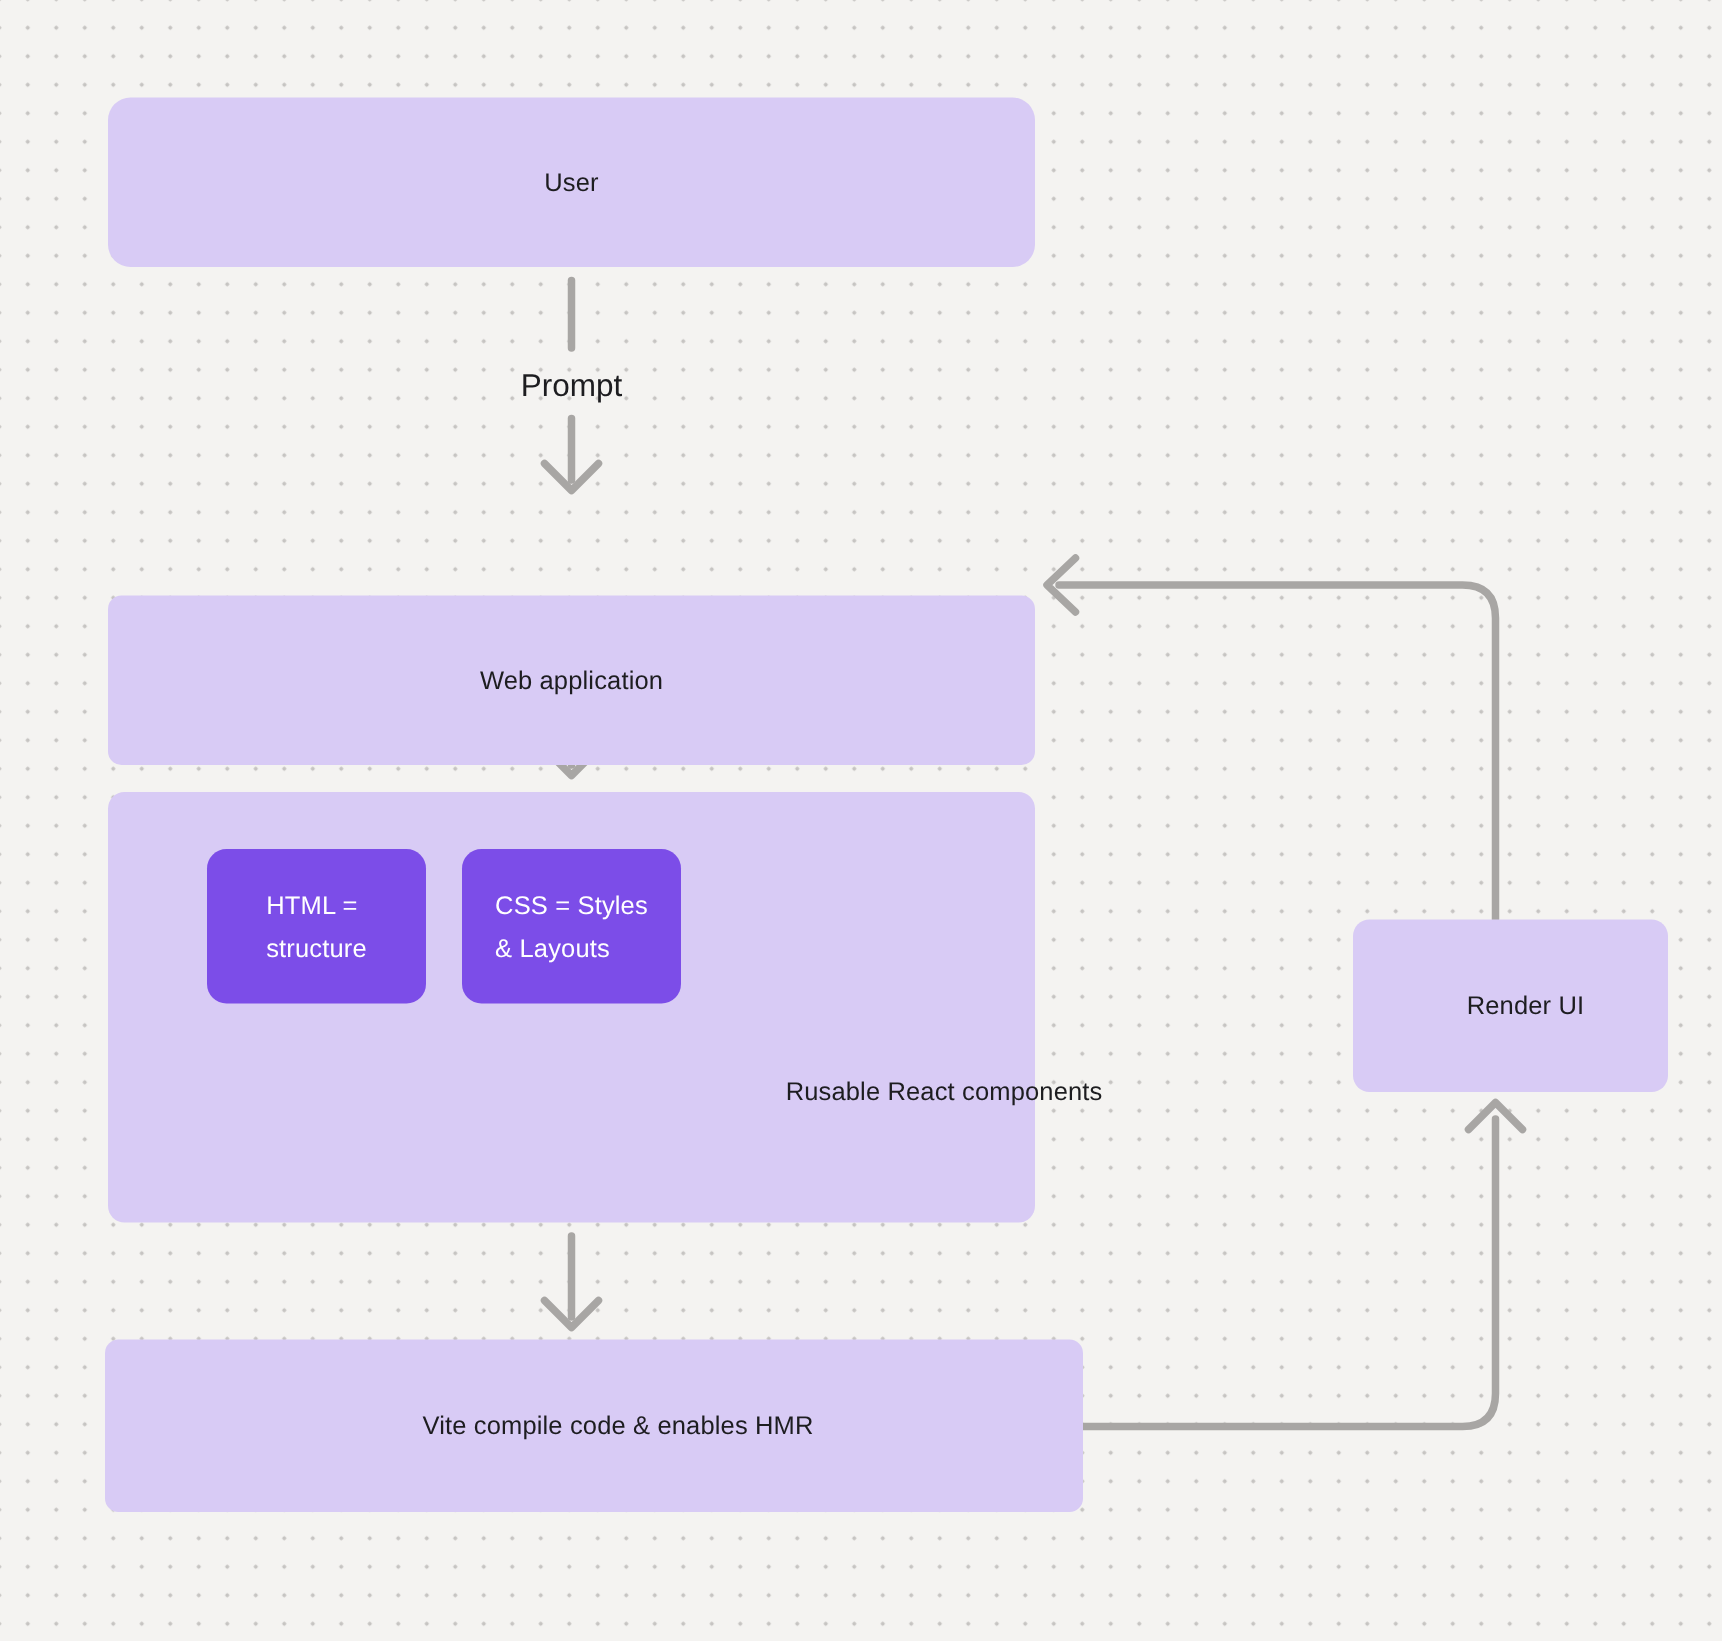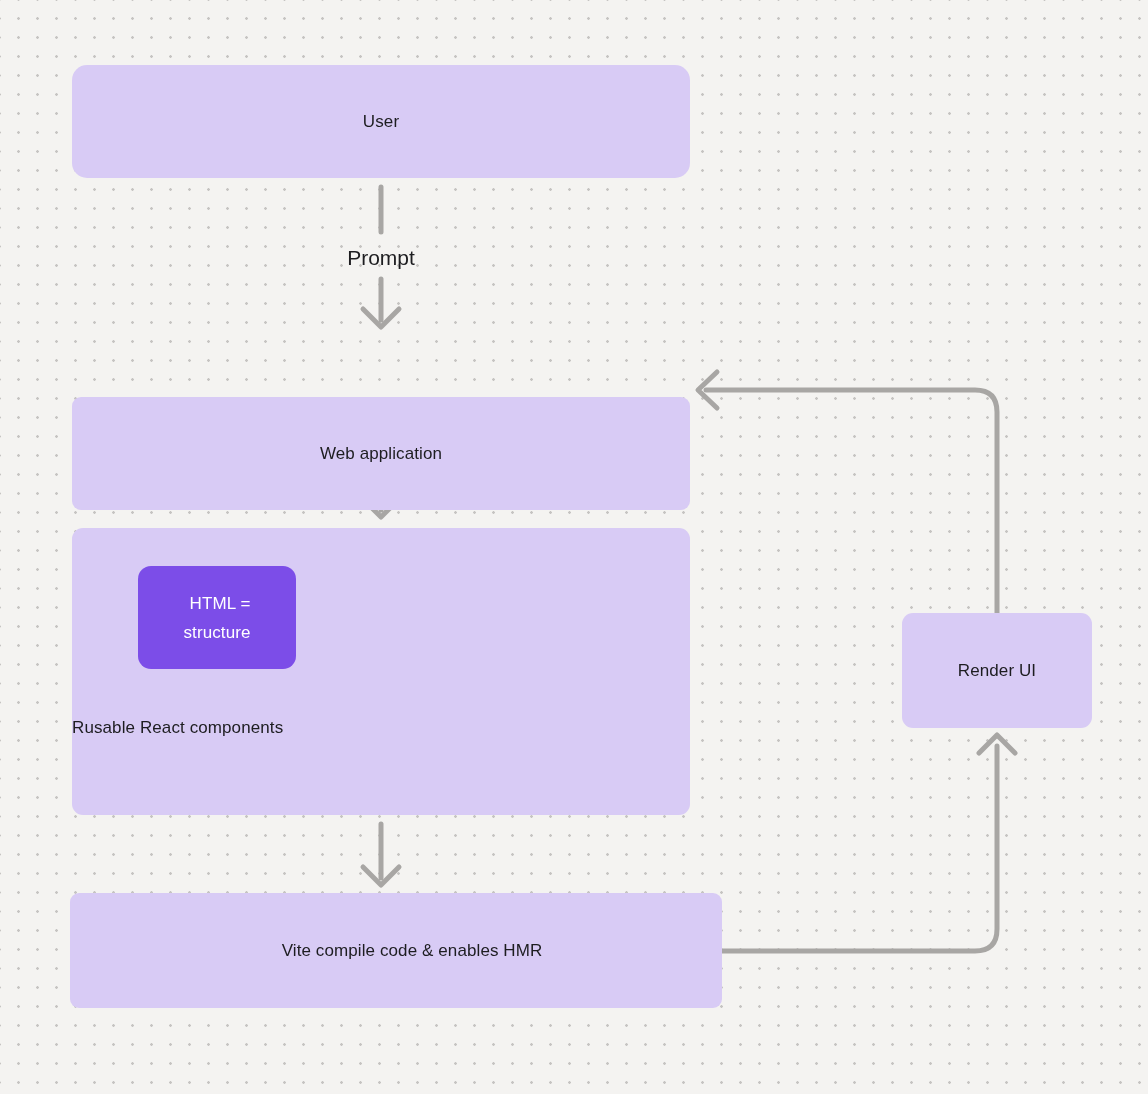--- a/index.html
+++ b/index.html
@@ -27,50 +27,51 @@
     color: var(--node-text, #1d1d20);
     font-size: 17px;
     font-weight: 500;
     letter-spacing: 0.1px;
     text-align: center;
   }
   .node-user        { left: 72px;  top: 65px;  width: 618px; height: 113px; border-radius: 15px; }
   .node-webapp      { left: 72px;  top: 349px; width: 618px; height: 113px; margin-top: 48px; }
   .node-group       { left: 72px;  top: 528px; width: 618px; height: 287px; border-radius: 11px; }
   .node-vite        { left: 70px;  top: 893px; width: 620px; height: 115px; padding-left: 32px; }
-  .node-render      { left: 902px; top: 613px; width: 190px; height: 115px; border-radius: 11px; }
+  .node-render      { left: 902px; top: 613px; width: 190px; height: 115px; border-radius: 11px; padding-left: 20px; }
   .chip {
     position: absolute;
     top: 38px;
-    width: 158px;
+    width: 146px;
     height: 103px;
     background: var(--chip-fill, #7c4de8);
     border-radius: 13px;
     color: var(--chip-text, #ffffff);
     font-size: 17px;
     font-weight: 500;
     line-height: 29px;
     display: flex;
     align-items: center;
     justify-content: center;
-    text-align: right;
+    text-align: left;
     white-space: pre-line;
   }
   .chip-1 { left: 66px; }
   .chip-2 { left: 236px; }
   .chip-3 { left: 406px; }
   .group-caption {
     position: absolute;
     left: 0;
     top: 190px;
     width: 100%;
-    text-align: left;
+    text-align: right;
     color: var(--node-text, #1d1d20);
     font-size: 17px;
     font-weight: 500;
+    padding-left: 45px;
   }
   .edge-label {
     position: absolute;
     left: 281px;
     top: 246px;
     width: 200px;
     text-align: center;
     color: var(--node-text, #1d1d20);
     font-size: 21px;
     font-weight: 500;
@@ -129,20 +130,24 @@
 
   <div class="node node-webapp">
     <span>Web application</span>
   </div>
 
   <div class="node node-group">
     <div class="chip chip-1">
       <span>HTML =
 structure</span>
     </div>
+    <div class="chip chip-2">
+      <span>CSS = Styles
+&amp; Layouts</span>
+    </div>
     <div class="group-caption">Rusable React components</div>
   </div>
 
   <div class="node node-vite">
     <span>Vite compile code &amp; enables HMR</span>
   </div>
 
   <div class="node node-render">
     <span>Render UI</span>
   </div>

